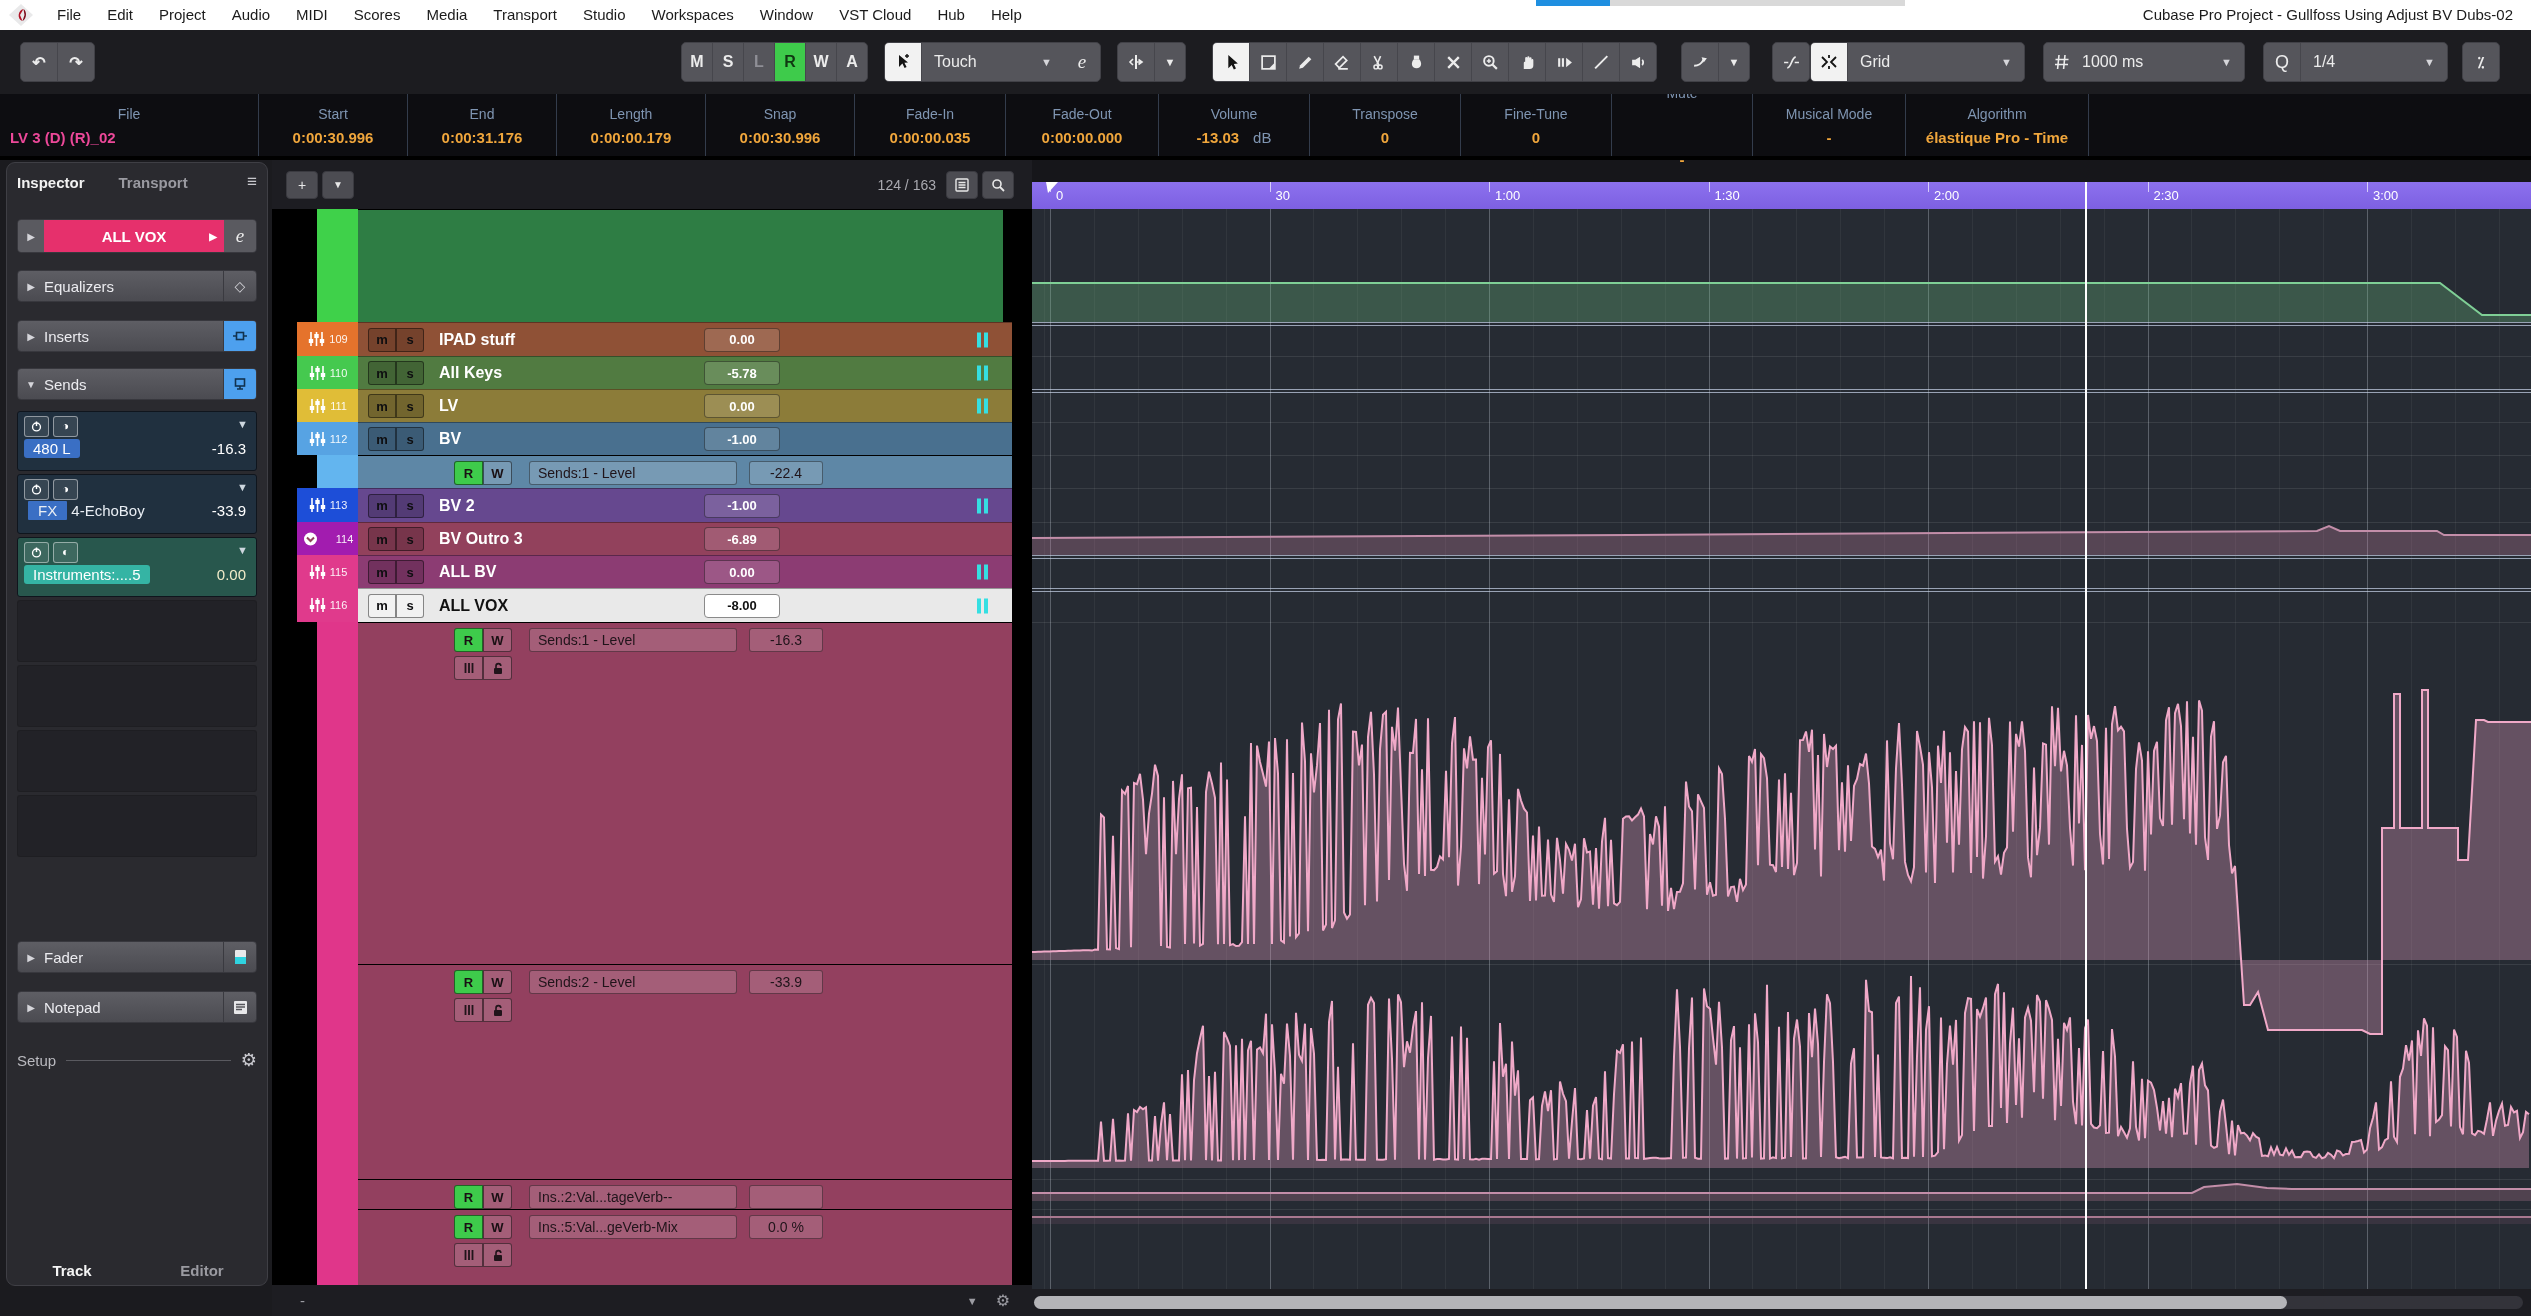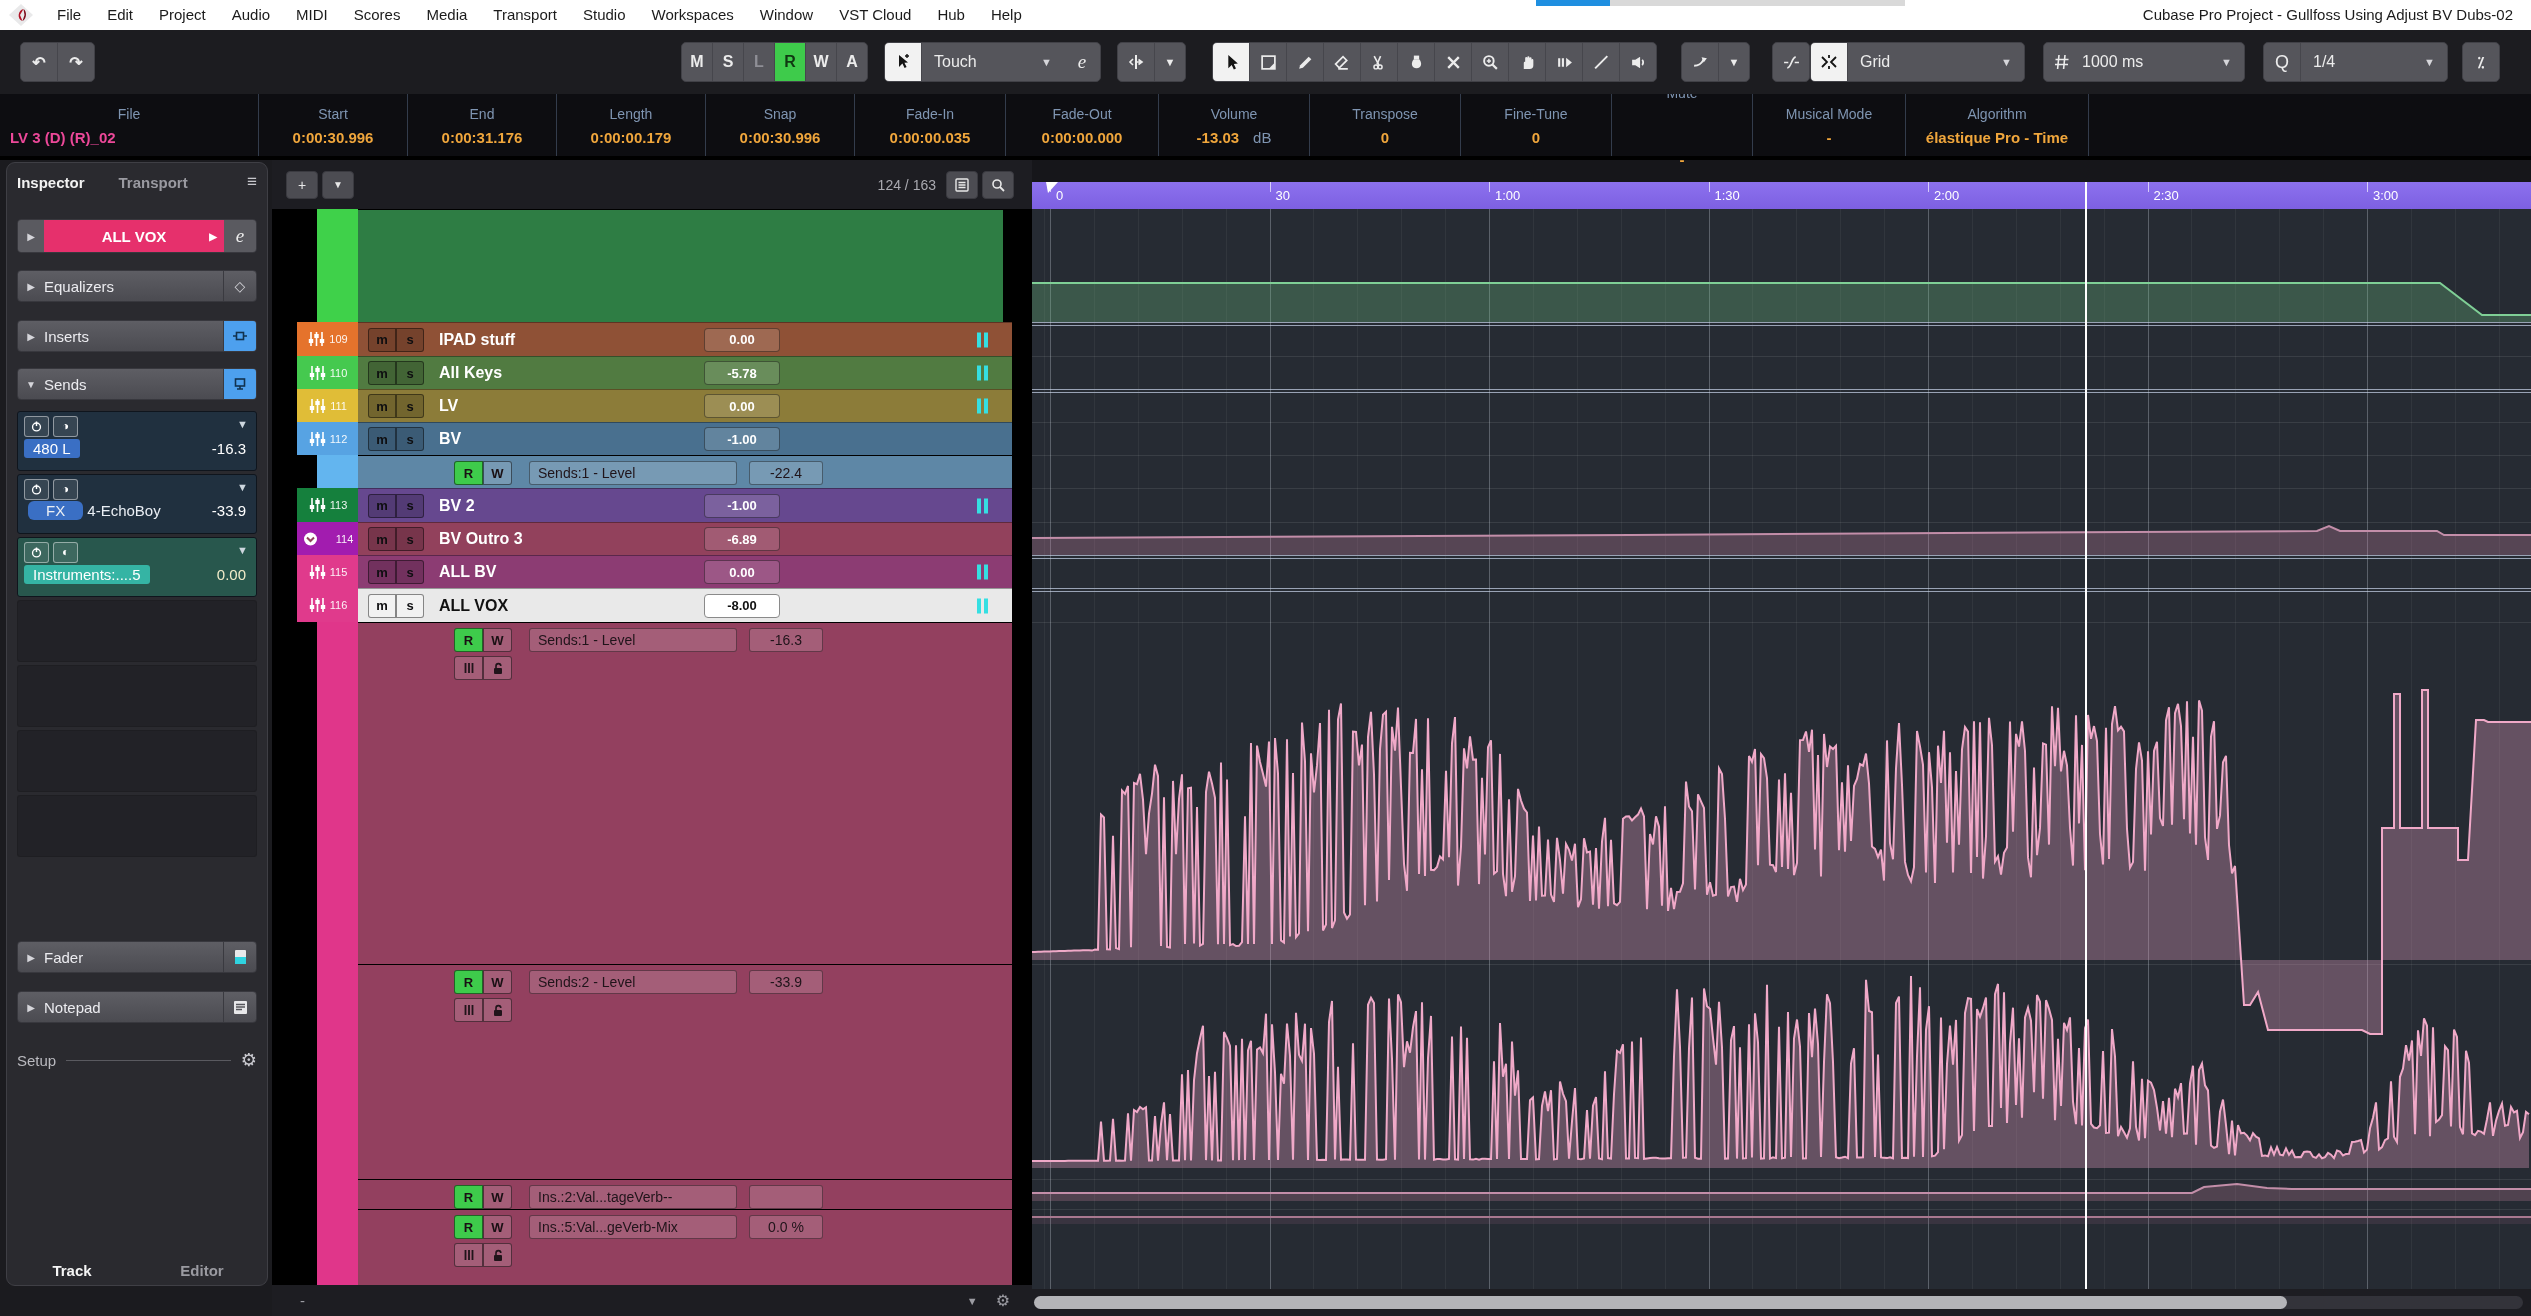--- a/index.html
+++ b/index.html
@@ -64,21 +64,21 @@
              margin-bottom:3px;padding:4px 6px 0 6px;position:relative;}
   .send-slot.teal{background:#28574d;}
   .ss-icons{display:flex;gap:4px;align-items:center;height:20px;}
   .ss-ibtn{width:23px;height:19px;background:rgba(255,255,255,.10);border:1px solid rgba(255,255,255,.45);
            border-radius:3px;display:flex;align-items:center;justify-content:center;color:#fff;font-size:12px;}
   .ss-caret{position:absolute;right:8px;top:6px;color:#cdd6de;font-size:11px;}
   .ss-row2{display:flex;align-items:center;margin-top:3px;}
   .ss-chip{background:#3a6fc4;color:#fff;font-size:15px;padding:1px 9px;border-radius:3px;}
   .ss-chip.teal{background:#35b4a4;}
   .ss-name{color:#e9eef4;font-size:15px;position:relative;padding-left:4px;}
-  .ss-name .fxtag{background:#3a6fc4;border-radius:6px;padding:1px 18px;}
+  .ss-name .fxtag{background:#3a6fc4;border-radius:1px;padding:1px 10px;}
   .ss-val{margin-left:auto;color:#fff;font-size:15px;padding-right:4px;}
   .ss-val.pale{color:#f2ecca;}
   .empty-slot{height:60px;background:#222227;border:1px solid #1113;border-radius:3px;margin-bottom:3px;}
   .setup-row{display:flex;align-items:center;color:#b9b9bf;font-size:15px;margin-top:26px;}
   .setup-line{flex:1;height:1px;background:#5a5a60;margin:0 10px;}
   .insp-bottom-tabs{position:absolute;left:0;right:0;bottom:0;height:30px;display:flex;
                     align-items:center;font-size:15px;}
   .ib-tab{width:50%;text-align:center;color:#9a9aa1;font-weight:bold;}
   .ib-tab.active{color:#f5f5f5;}
   
@@ -648,21 +648,21 @@
                 <div class="aw-btn r">R</div>
                 <div class="aw-btn w">W</div>
                 <div class="lane-chip">Sends:1 - Level</div>
                 <div class="lane-val">-22.4</div>
               </div>
             </div>
             <div class="gutter" style="right: 0px; width: 20px;"></div>
           </div>
           <div class="row" style="top: 328px; height: 34px;">
             <div class="gutter" style="left: 0px; width: 25px;"></div>
-            <div class="icon-block" style="background: #15803d;">
+            <div class="icon-block" style="background: #1d4ed8;">
               <svg width="19" height="16" viewBox="0 0 19 16">
                 <g stroke="#fff" stroke-width="1.6">
                   <path d="M4 1 v14 M9.5 1 v14 M15 1 v14"></path>
                 </g>
                 <g fill="#fff">
                   <rect x="1.8" y="8" width="4.4" height="4"></rect>
                   <rect x="7.3" y="3" width="4.4" height="4"></rect>
                   <rect x="12.8" y="8" width="4.4" height="4"></rect>
                 </g>
               </svg>

